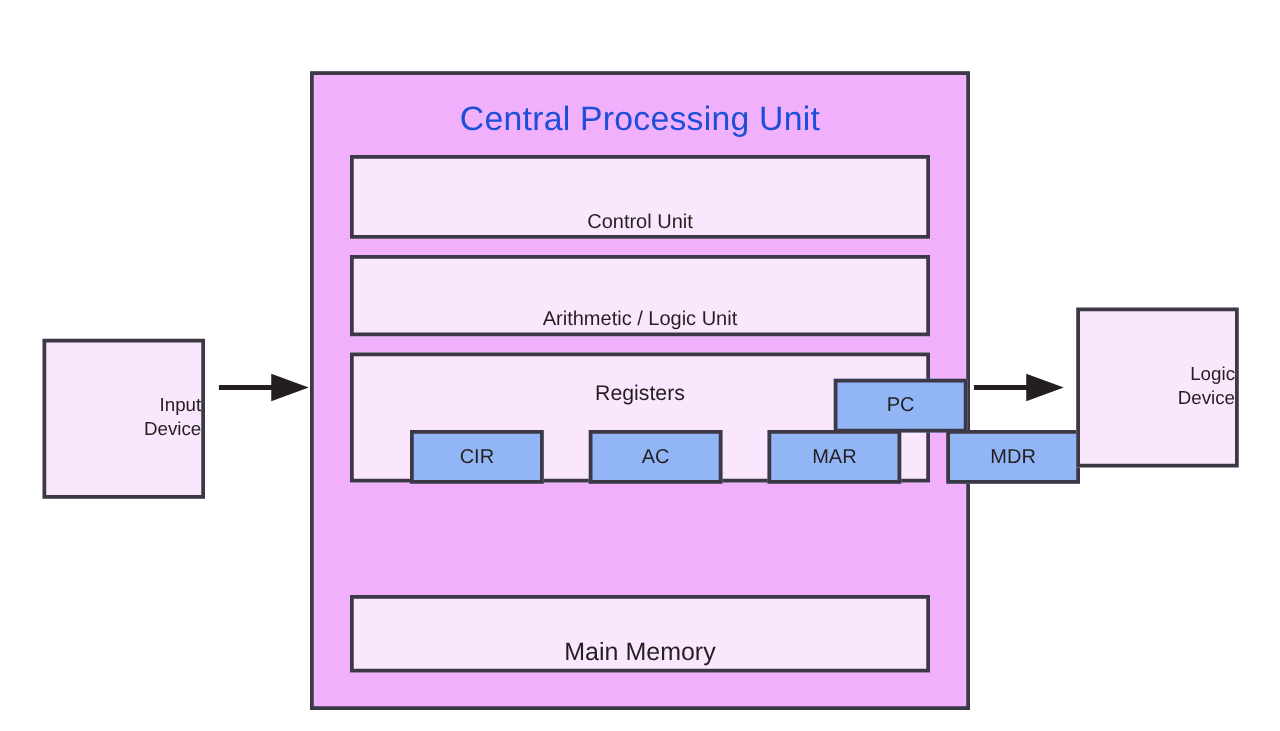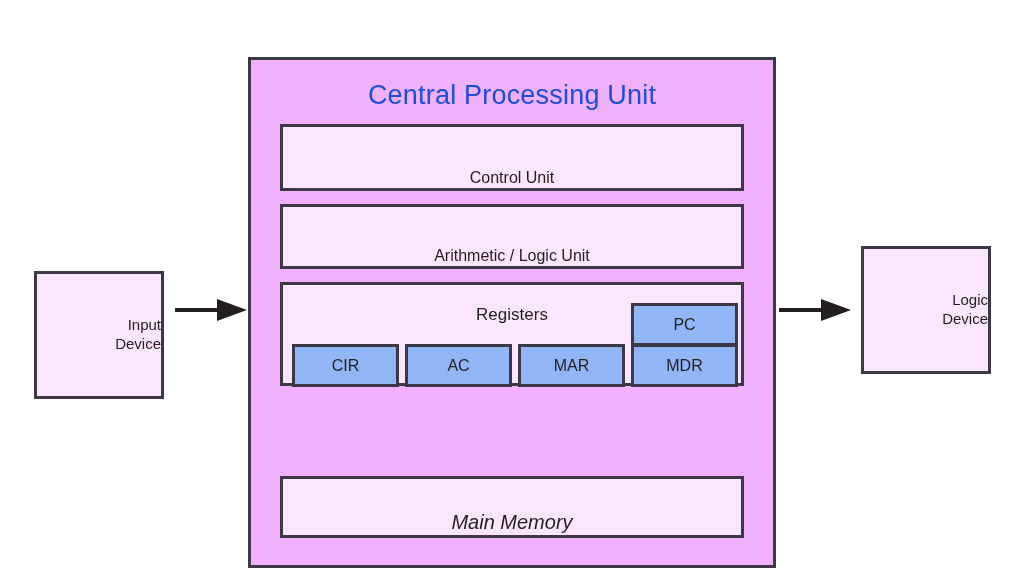--- a/index.html
+++ b/index.html
@@ -99,35 +99,35 @@
     font-size: 17px;
     color: #231f20;
   }
 
   .main-memory {
     left: 280px;
     top: 476px;
     width: 464px;
     height: 62px;
     font-size: 20px;
-    font-style: italic;
   }
 
   
   .reg {
     position: absolute;
     box-sizing: border-box;
     background: #92b6f5;
     border: 3px solid #3d3846;
     display: flex;
     align-items: center;
     justify-content: center;
     font-size: 16px;
     color: #231f20;
     height: 43px;
+    margin-left: 36px;
   }
   .reg-row {
     position: absolute;
     left: 9px;
     top: 59px;
     width: 446px;
     height: 43px;
     display: flex;
     justify-content: space-between;
   }

